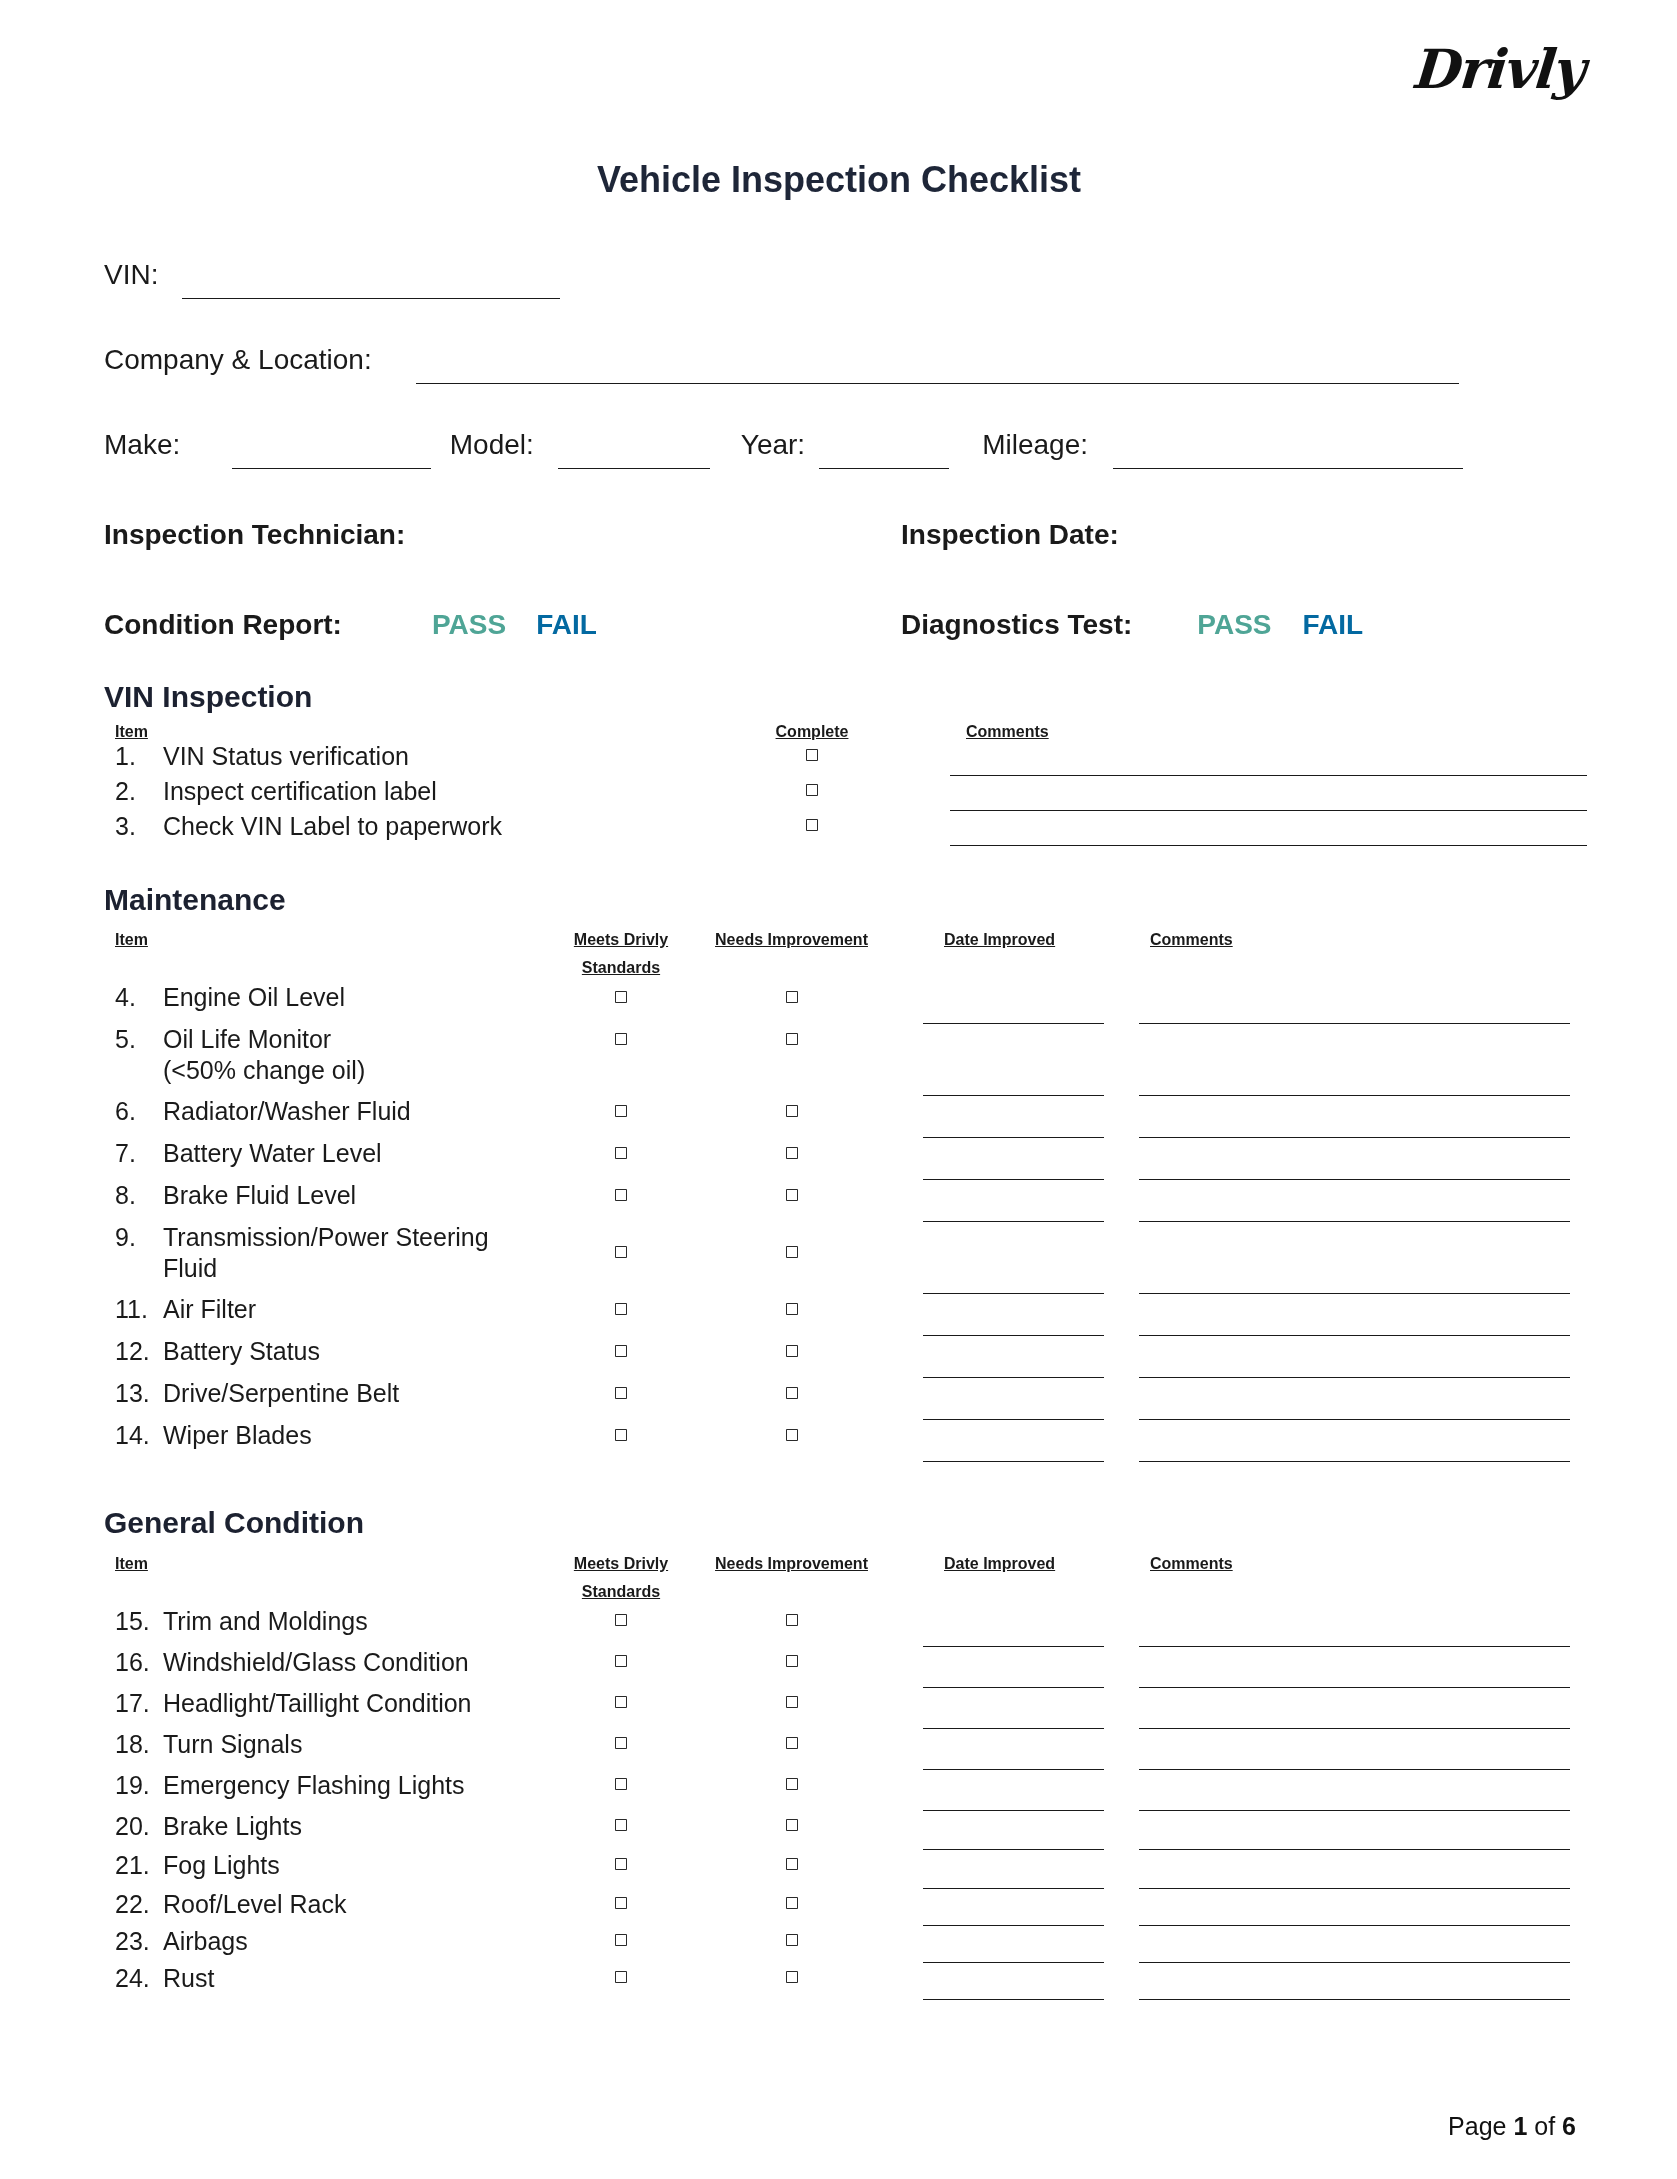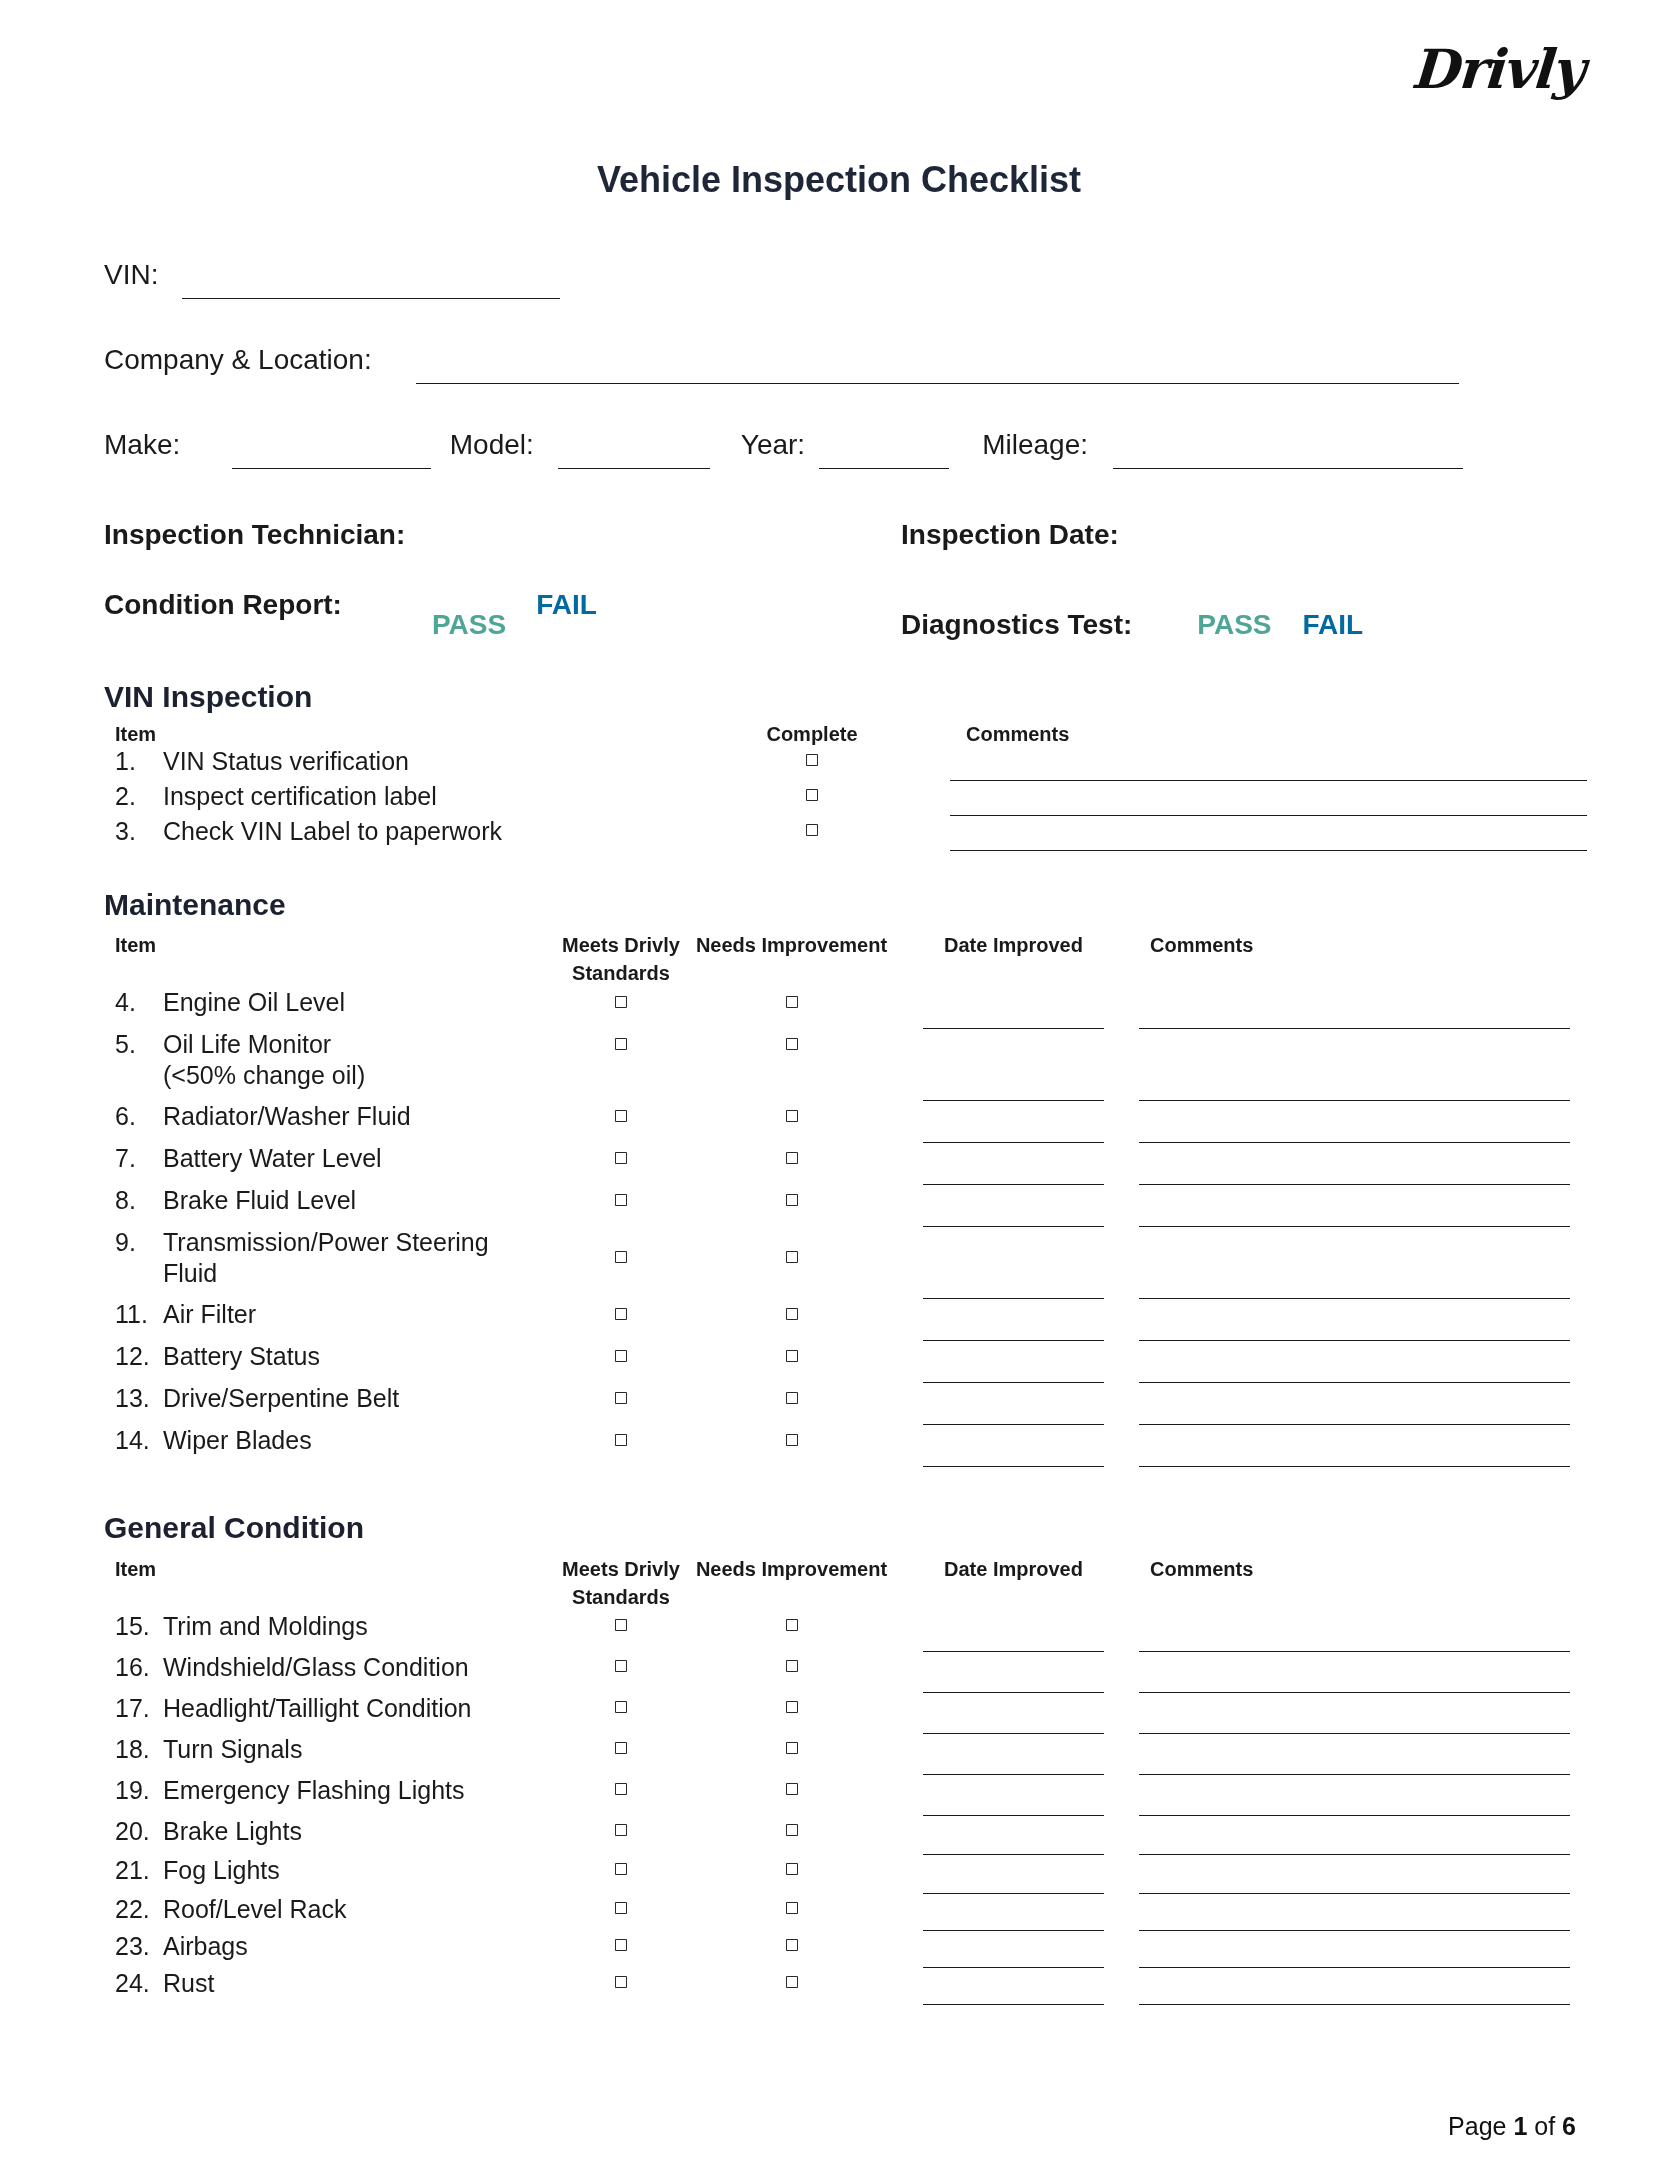--- a/index.html
+++ b/index.html
@@ -35,31 +35,31 @@
   .mt52 { margin-top:48px; } .mt44 { margin-top:41px; } .mt50 { margin-top:46px; }
   .vin-line     { width:378px;  margin-left:24px;  }
   .company-line { width:1043px; margin-left:44px;  }
   .make-line    { width:199px;  margin-left:52px;  }
   .model-lbl    { margin-left:18.5px; }
   .model-line   { width:152px;  margin-left:24px;  }
   .year-lbl     { margin-left:31px; }
   .year-line    { width:130px;  margin-left:14px;  }
   .mileage-lbl  { margin-left:33px; }
   .mileage-line { width:350px;  margin-left:25px;  }
-  .col-left { width:797px; display:flex; align-items:flex-start; }
+  .col-left { width:797px; display:flex; align-items:flex-end; }
   .passfail { font-size:28px; line-height:37px; font-weight:bold; white-space:nowrap; }
   .pass { color:#4fa596; margin-left:90px;margin-top:20px; }
   .fail { color:#0369a1; margin-left:30px; }
   .pass.r { margin-left:65px; }
   .fail.r { margin-left:31px; }
   
   .sec-heading { font-size:30px; font-weight:bold; color:#1c2130; }
   .sh1 { margin-top:37px; } .sh2 { margin-top:37px; } .sh3 { margin-top:44px; }
   .table { margin-left:11px; }
-  .hdr { font-size:20px; font-weight:bold; color:#1a1a1a; }
+  .hdr { font-size:16px; font-weight:bold; color:#1a1a1a;text-decoration:underline; }
   
   .vgrid { display:grid; grid-template-columns:591px 212px 1fr; align-items:start; }
   .vhdr  { margin-top:9.2px; }
   .vhdr .c2 { justify-self:center; }
   .vhdr .c3 { padding-left:48px; }
   .vrow  { min-height:35px; }
   .vrow .u { align-self:end; }
   .vline { display:block; width:637px; margin-left:32px; height:7.4px; border-bottom:1.8px solid #1a1a1a; }
   
   .mgrid { display:grid; grid-template-columns:437px 138px 203px 231px 1fr; align-items:start; }

